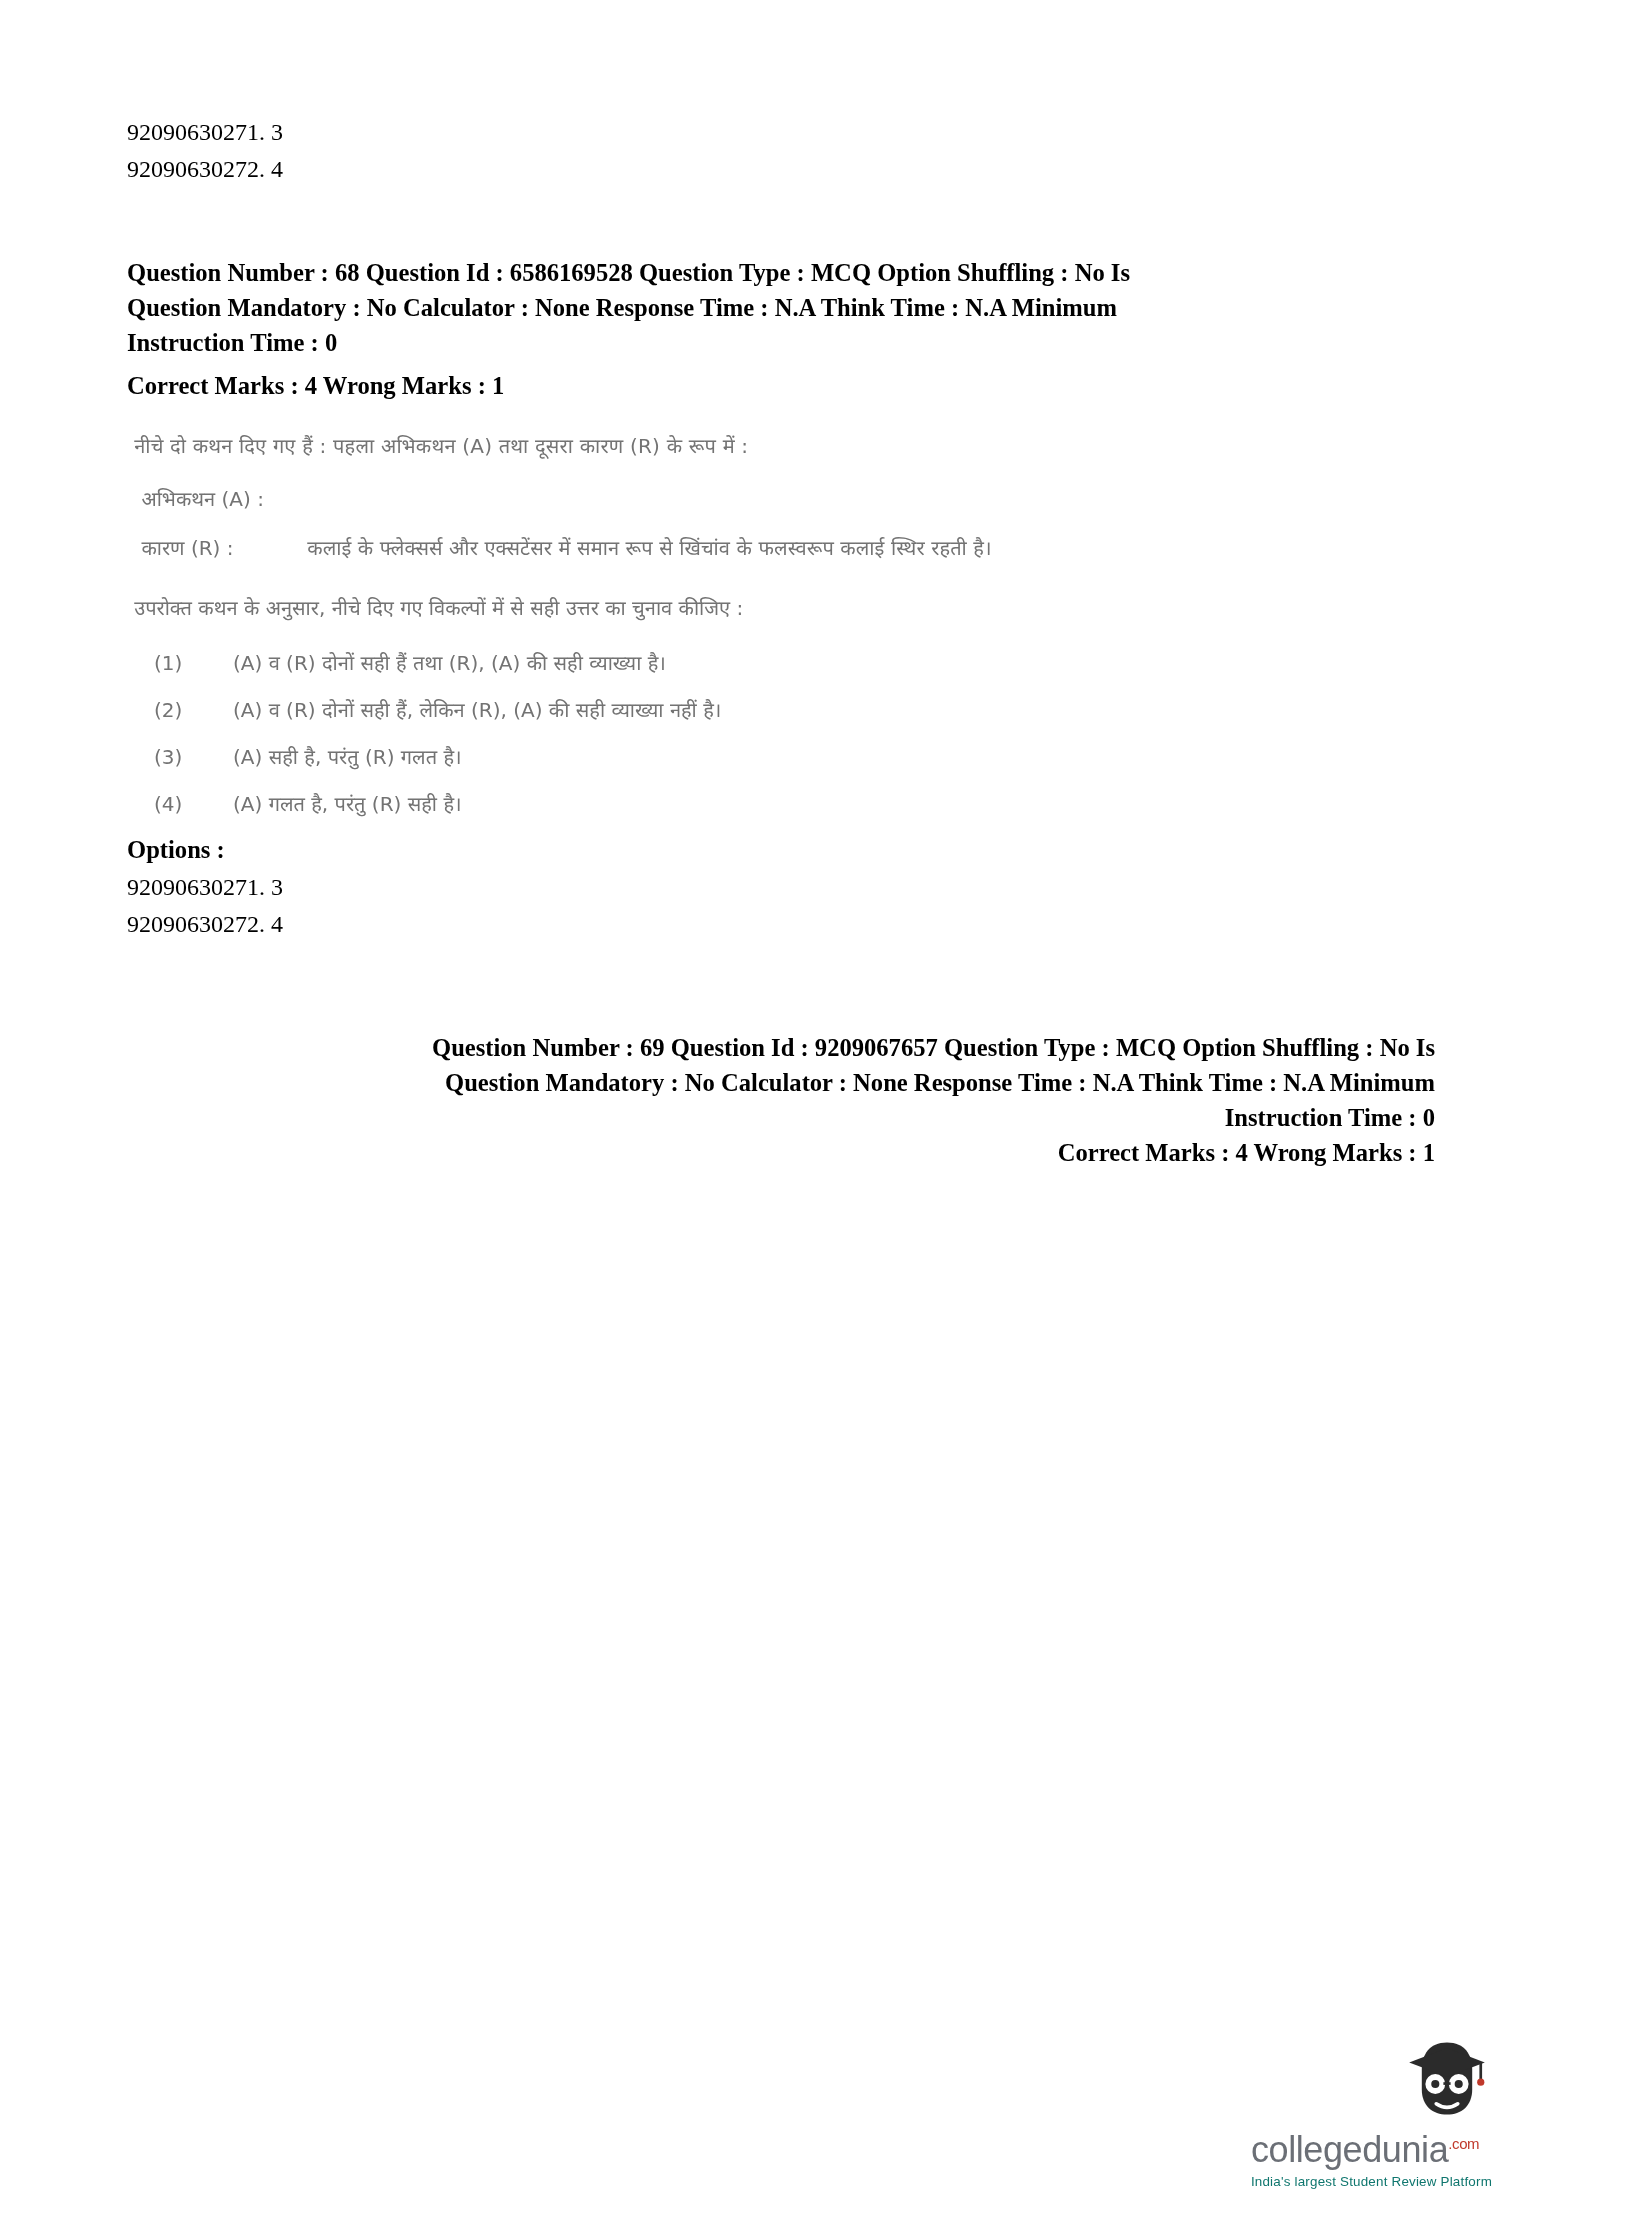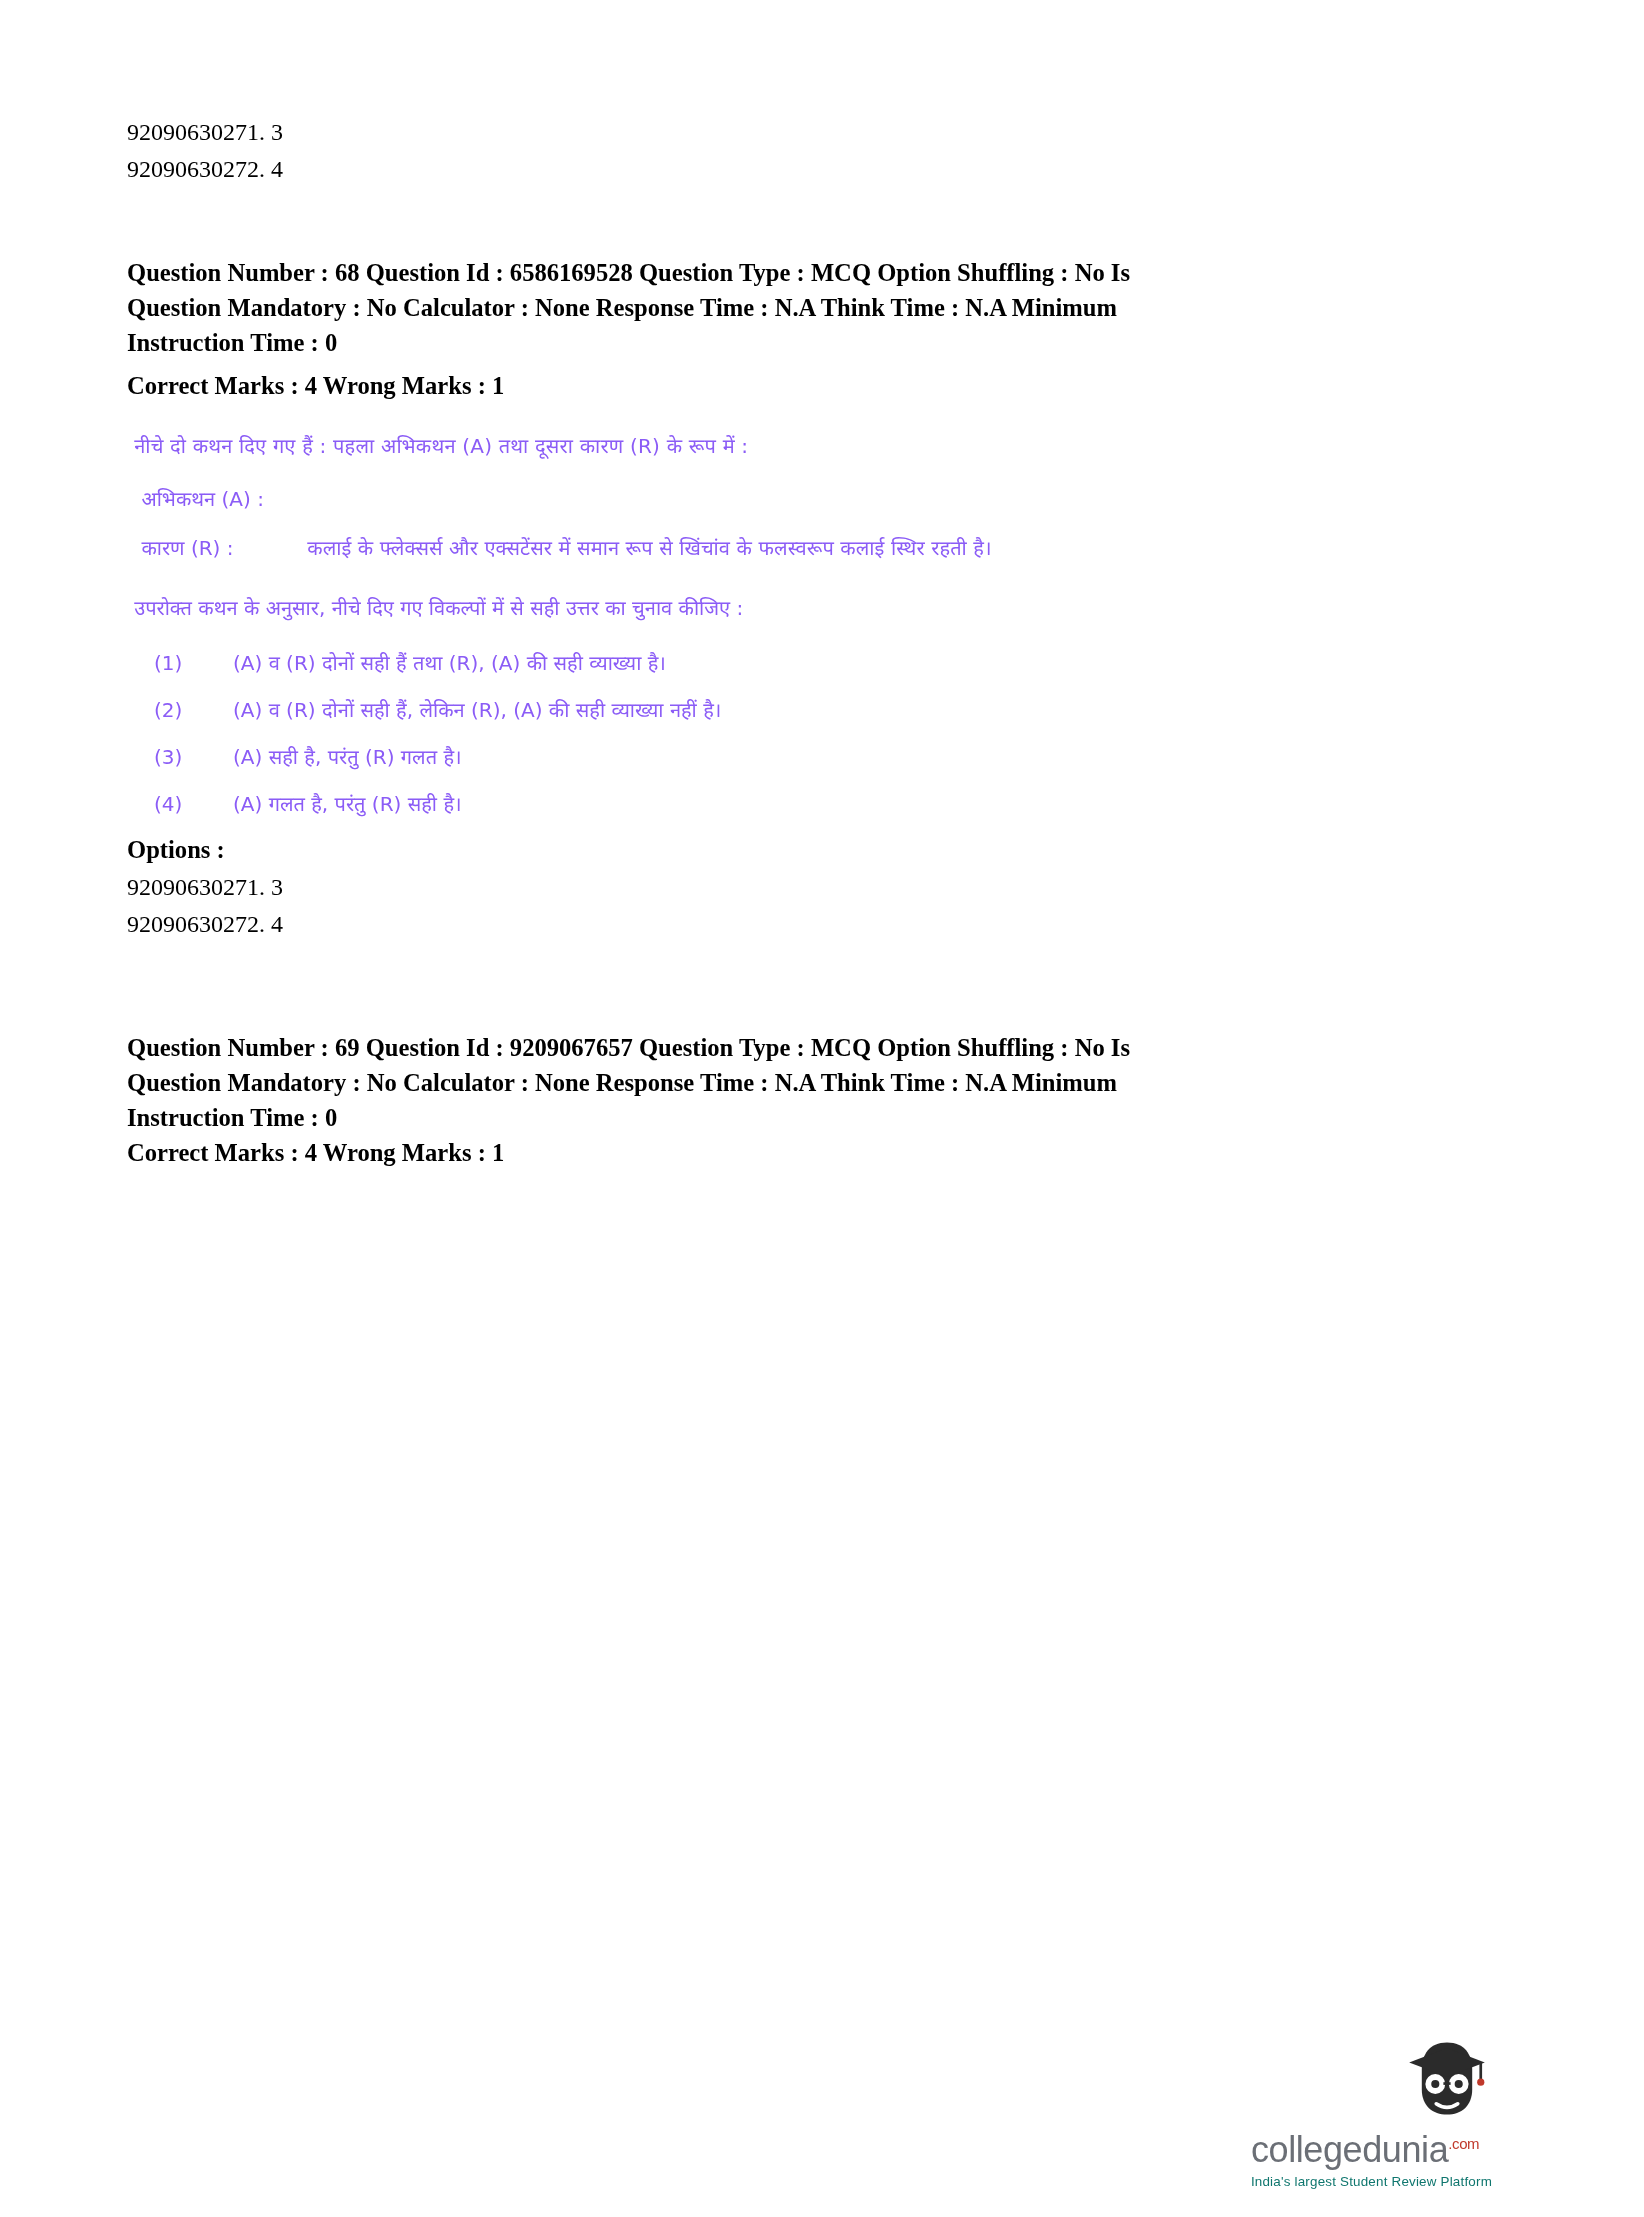--- a/index.html
+++ b/index.html
@@ -38,21 +38,21 @@
     max-width: 1308px;
   }
   .qheader .marks {
     margin-top: 8px;
   }
   .hindi-block {
     font-family: "DejaVu Sans", sans-serif;
     font-size: 20px;
     line-height: 1.5;
     margin-top: 27px;
-    color: #8b5cf6;
+    color: #737373;
     max-width: 1254px;
   }
   .hindi-intro {
     margin-left: 7.2px;
     margin-bottom: 23px;
     letter-spacing: 0.2px;
   }
   .ar-row {
     display: flex;
     margin-bottom: 19.7px;
@@ -101,20 +101,21 @@
   }
   .opt-list div {
     margin-bottom: 3.6px;
   }
   .qheader2 {
     font-weight: bold;
     font-size: 24.6px;
     line-height: 1.42;
     margin-top: 90px;
     max-width: 1308px;
+    text-align: right;
   }
   .watermark {
     position: absolute;
     right: 82px;
     bottom: 23px;
     display: flex;
     align-items: flex-end;
     gap: 12.5px;
     flex-direction: column;
   }

